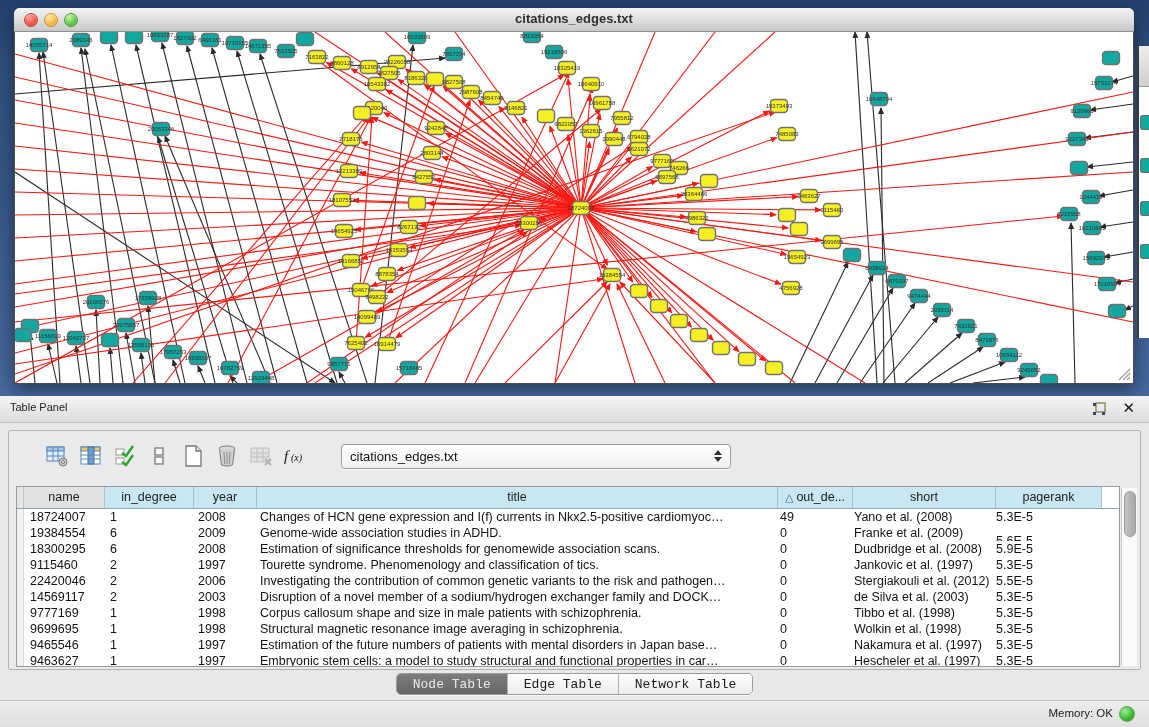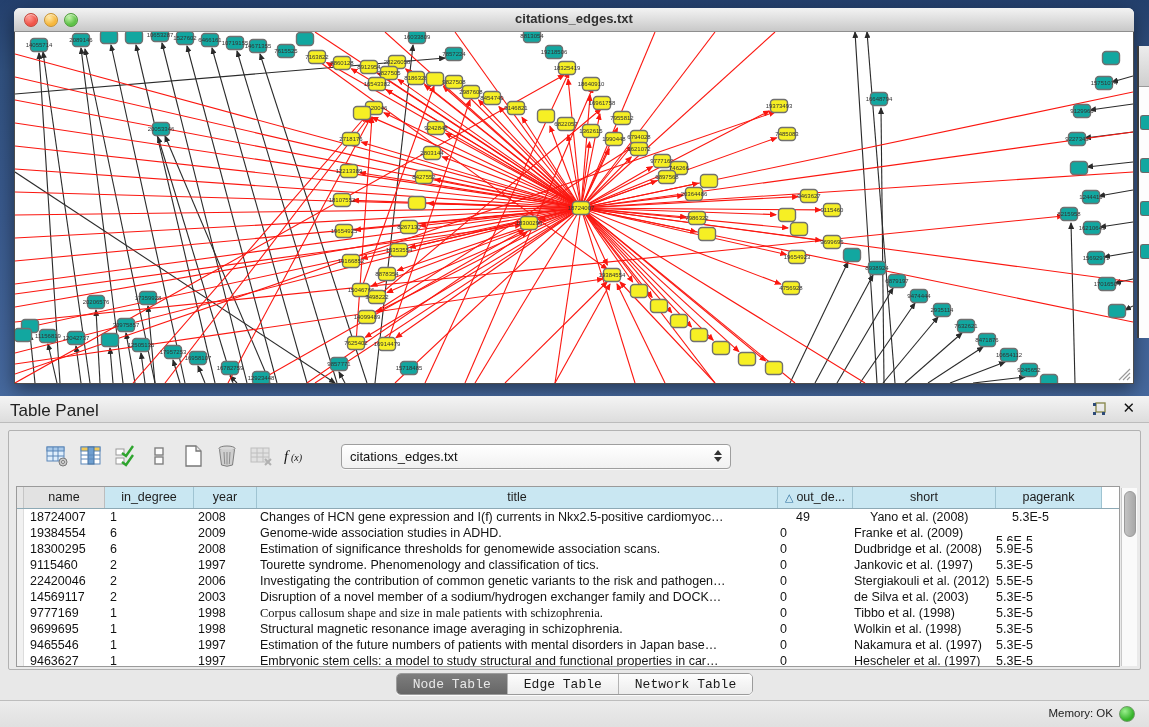--- a/index.html
+++ b/index.html
@@ -16,21 +16,21 @@
   .title{text-align:center;font-size:13px;line-height:22px;color:#303030;font-weight:bold;}
   .canvas{position:absolute;left:0;top:24px;right:0;bottom:0;background:#fff;border:1px solid #4d4d4d;border-top:none;overflow:hidden;}
   .canvas svg.net{position:absolute;left:0;top:0;}
   .grip{position:absolute;right:2px;bottom:2px;}
   .sliver{position:absolute;right:0;top:46px;width:10px;height:292px;background:#fdfdfd;border-left:2px solid #3a3a3a;}
   .sliver .bar{height:40px;background:linear-gradient(180deg,#ededed,#cfcfcf);border-bottom:1px solid #999;}
   .sliver i{display:block;width:9px;height:13px;margin:28px 0 0 1px;background:#12a7a0;border:1px solid #6a6a6a;border-right:none;border-radius:3px 0 0 3px;}
   
   .table-panel{position:absolute;left:0;top:396px;width:1149px;height:331px;background:#e8e8e8;}
   .tp-header{height:26px;background:linear-gradient(180deg,#f4f4f4,#ddd);border-bottom:1px solid #bcbcbc;position:relative;}
-  .tp-title{position:absolute;left:10px;top:5px;font-size:17px;color:#222;}
+  .tp-title{position:absolute;left:10px;top:5px;font-size:11px;color:#222;}
   .float-ic{position:absolute;right:42px;top:5px;width:16px;height:16px;cursor:pointer;}
   .close-ic{position:absolute;right:14px;top:3px;font-size:15px;font-weight:bold;color:#111;cursor:pointer;line-height:18px;}
   .tp-inner{position:absolute;left:8px;right:8px;top:34px;height:238px;background:#eaeaea;border:1px solid #b2b2b2;border-radius:2px;}
   .toolbar{position:absolute;left:0;top:0;right:0;height:50px;display:flex;align-items:center;padding-left:34px;}
   .tbtn{width:28px;height:28px;margin-right:6px;display:flex;align-items:center;justify-content:center;cursor:pointer;}
   .combo{margin-left:26px;width:372px;height:23px;background:linear-gradient(180deg,#ffffff,#f1f1f1);border:1px solid #9e9e9e;border-radius:4px;display:flex;align-items:center;padding:0 8px;cursor:pointer;box-shadow:0 1px 0 rgba(255,255,255,.7);}
   .combo .val{flex:1;font-size:13px;color:#111;}
   .combo .arrs{display:flex;flex-direction:column;gap:2px;}
   .combo .arrs b{width:0;height:0;border-left:4px solid transparent;border-right:4px solid transparent;display:block;}
   .combo .arrs b.up{border-bottom:5px solid #333;}
@@ -822,21 +822,21 @@
             <div class="th" style="width: 142px;"><span>short</span></div>
             <div class="th" style="width: 105px; text-align: center;"><span>pagerank</span></div>
           </div>
         <div class="tbody">
             <div class="tr">
               <div class="gutb"></div>
               <div class="td" style="width: 80px;">18724007</div>
               <div class="td" style="width: 88px;">1</div>
               <div class="td" style="width: 62px;">2008</div>
               <div class="td" style="width: 520px;">Changes of HCN gene expression and I(f) currents in Nkx2.5-positive cardiomyoc…</div>
-              <div class="td" style="width: 74px; margin-left: 16px;">49</div>
+              <div class="td" style="width: 74px;">49</div>
               <div class="td" style="width: 142px;">Yano et al. (2008)</div>
               <div class="td" style="width: 105px;">5.3E-5</div>
             </div>
             <div class="tr">
               <div class="gutb"></div>
               <div class="td" style="width: 80px;">19384554</div>
               <div class="td" style="width: 88px;">6</div>
               <div class="td" style="width: 62px;">2009</div>
               <div class="td" style="width: 520px;">Genome-wide association studies in ADHD.</div>
               <div class="td" style="width: 74px;">0</div>
@@ -881,21 +881,21 @@
               <div class="td" style="width: 520px;">Disruption of a novel member of a sodium/hydrogen exchanger family and DOCK…</div>
               <div class="td" style="width: 74px;">0</div>
               <div class="td" style="width: 142px;">de Silva et al. (2003)</div>
               <div class="td" style="width: 105px;">5.3E-5</div>
             </div>
             <div class="tr">
               <div class="gutb"></div>
               <div class="td" style="width: 80px;">9777169</div>
               <div class="td" style="width: 88px;">1</div>
               <div class="td" style="width: 62px;">1998</div>
-              <div class="td" style="width: 520px; font-family: Liberation Serif, serif;">Corpus callosum shape and size in male patients with schizophrenia.</div>
+              <div class="td" style="width: 520px;">Corpus callosum shape and size in male patients with schizophrenia.</div>
               <div class="td" style="width: 74px;">0</div>
               <div class="td" style="width: 142px;">Tibbo et al. (1998)</div>
               <div class="td" style="width: 105px;">5.3E-5</div>
             </div>
             <div class="tr">
               <div class="gutb"></div>
               <div class="td" style="width: 80px;">9699695</div>
               <div class="td" style="width: 88px;">1</div>
               <div class="td" style="width: 62px;">1998</div>
               <div class="td" style="width: 520px;">Structural magnetic resonance image averaging in schizophrenia.</div>

